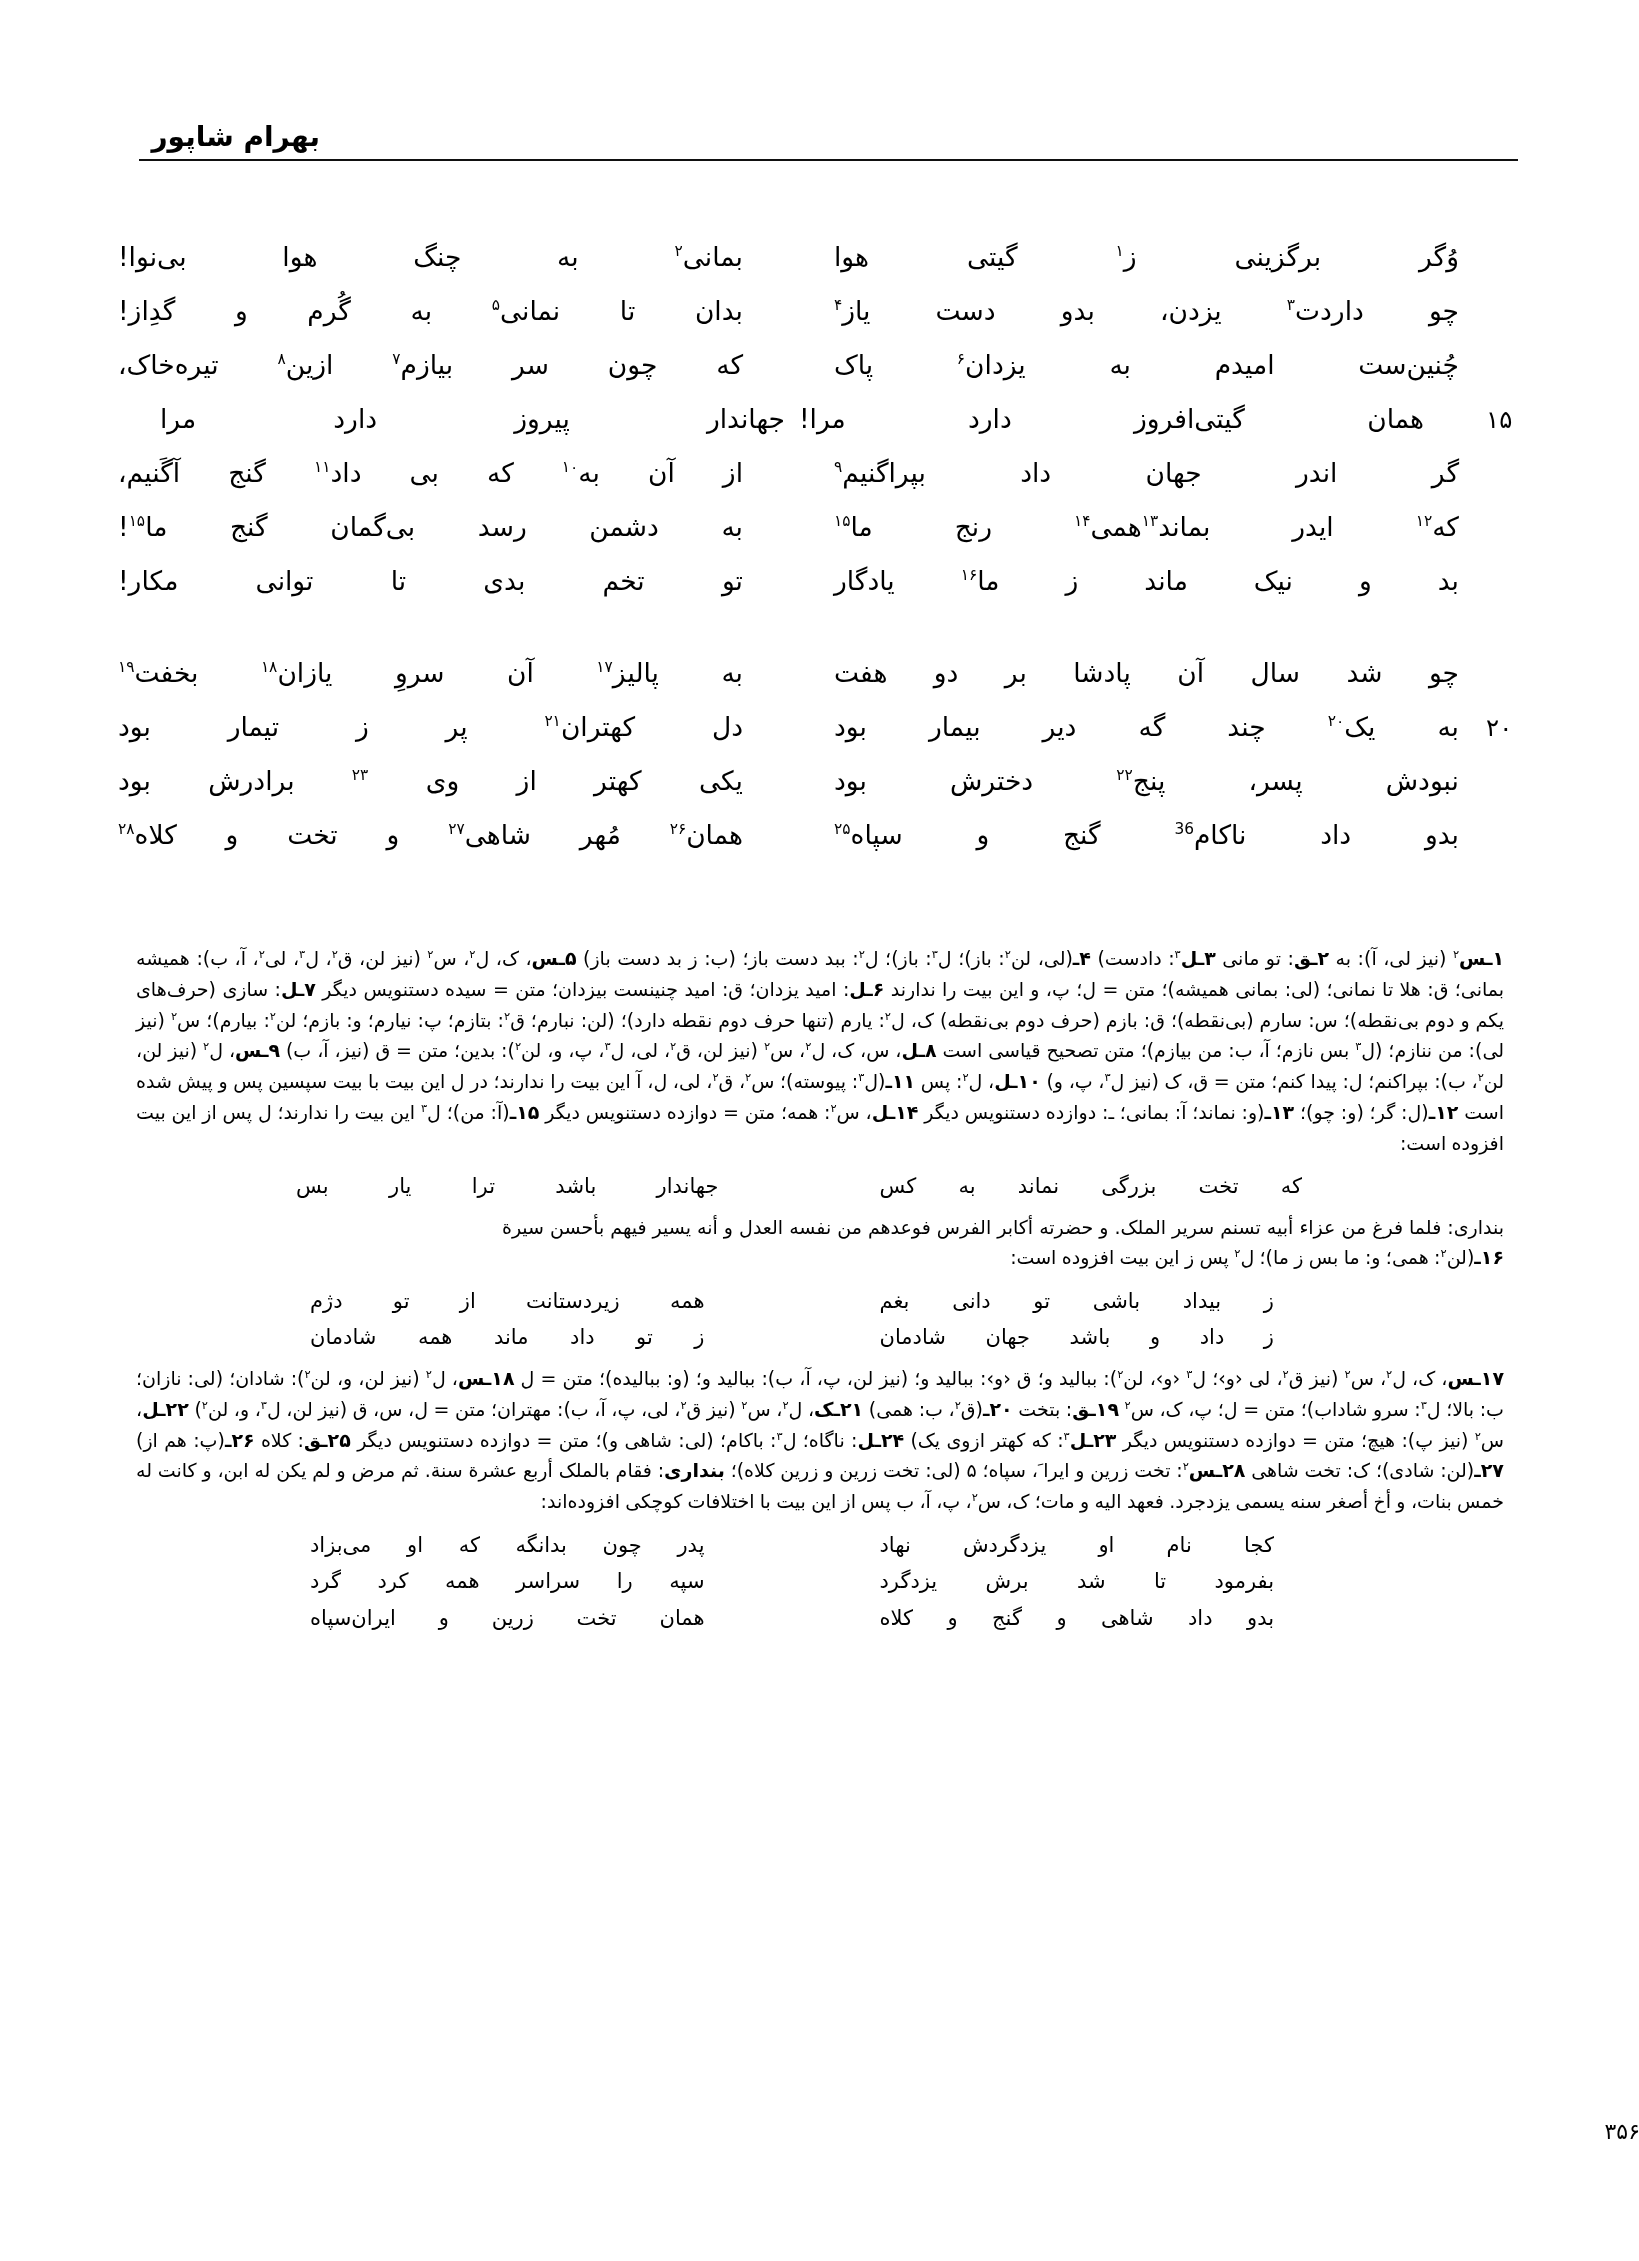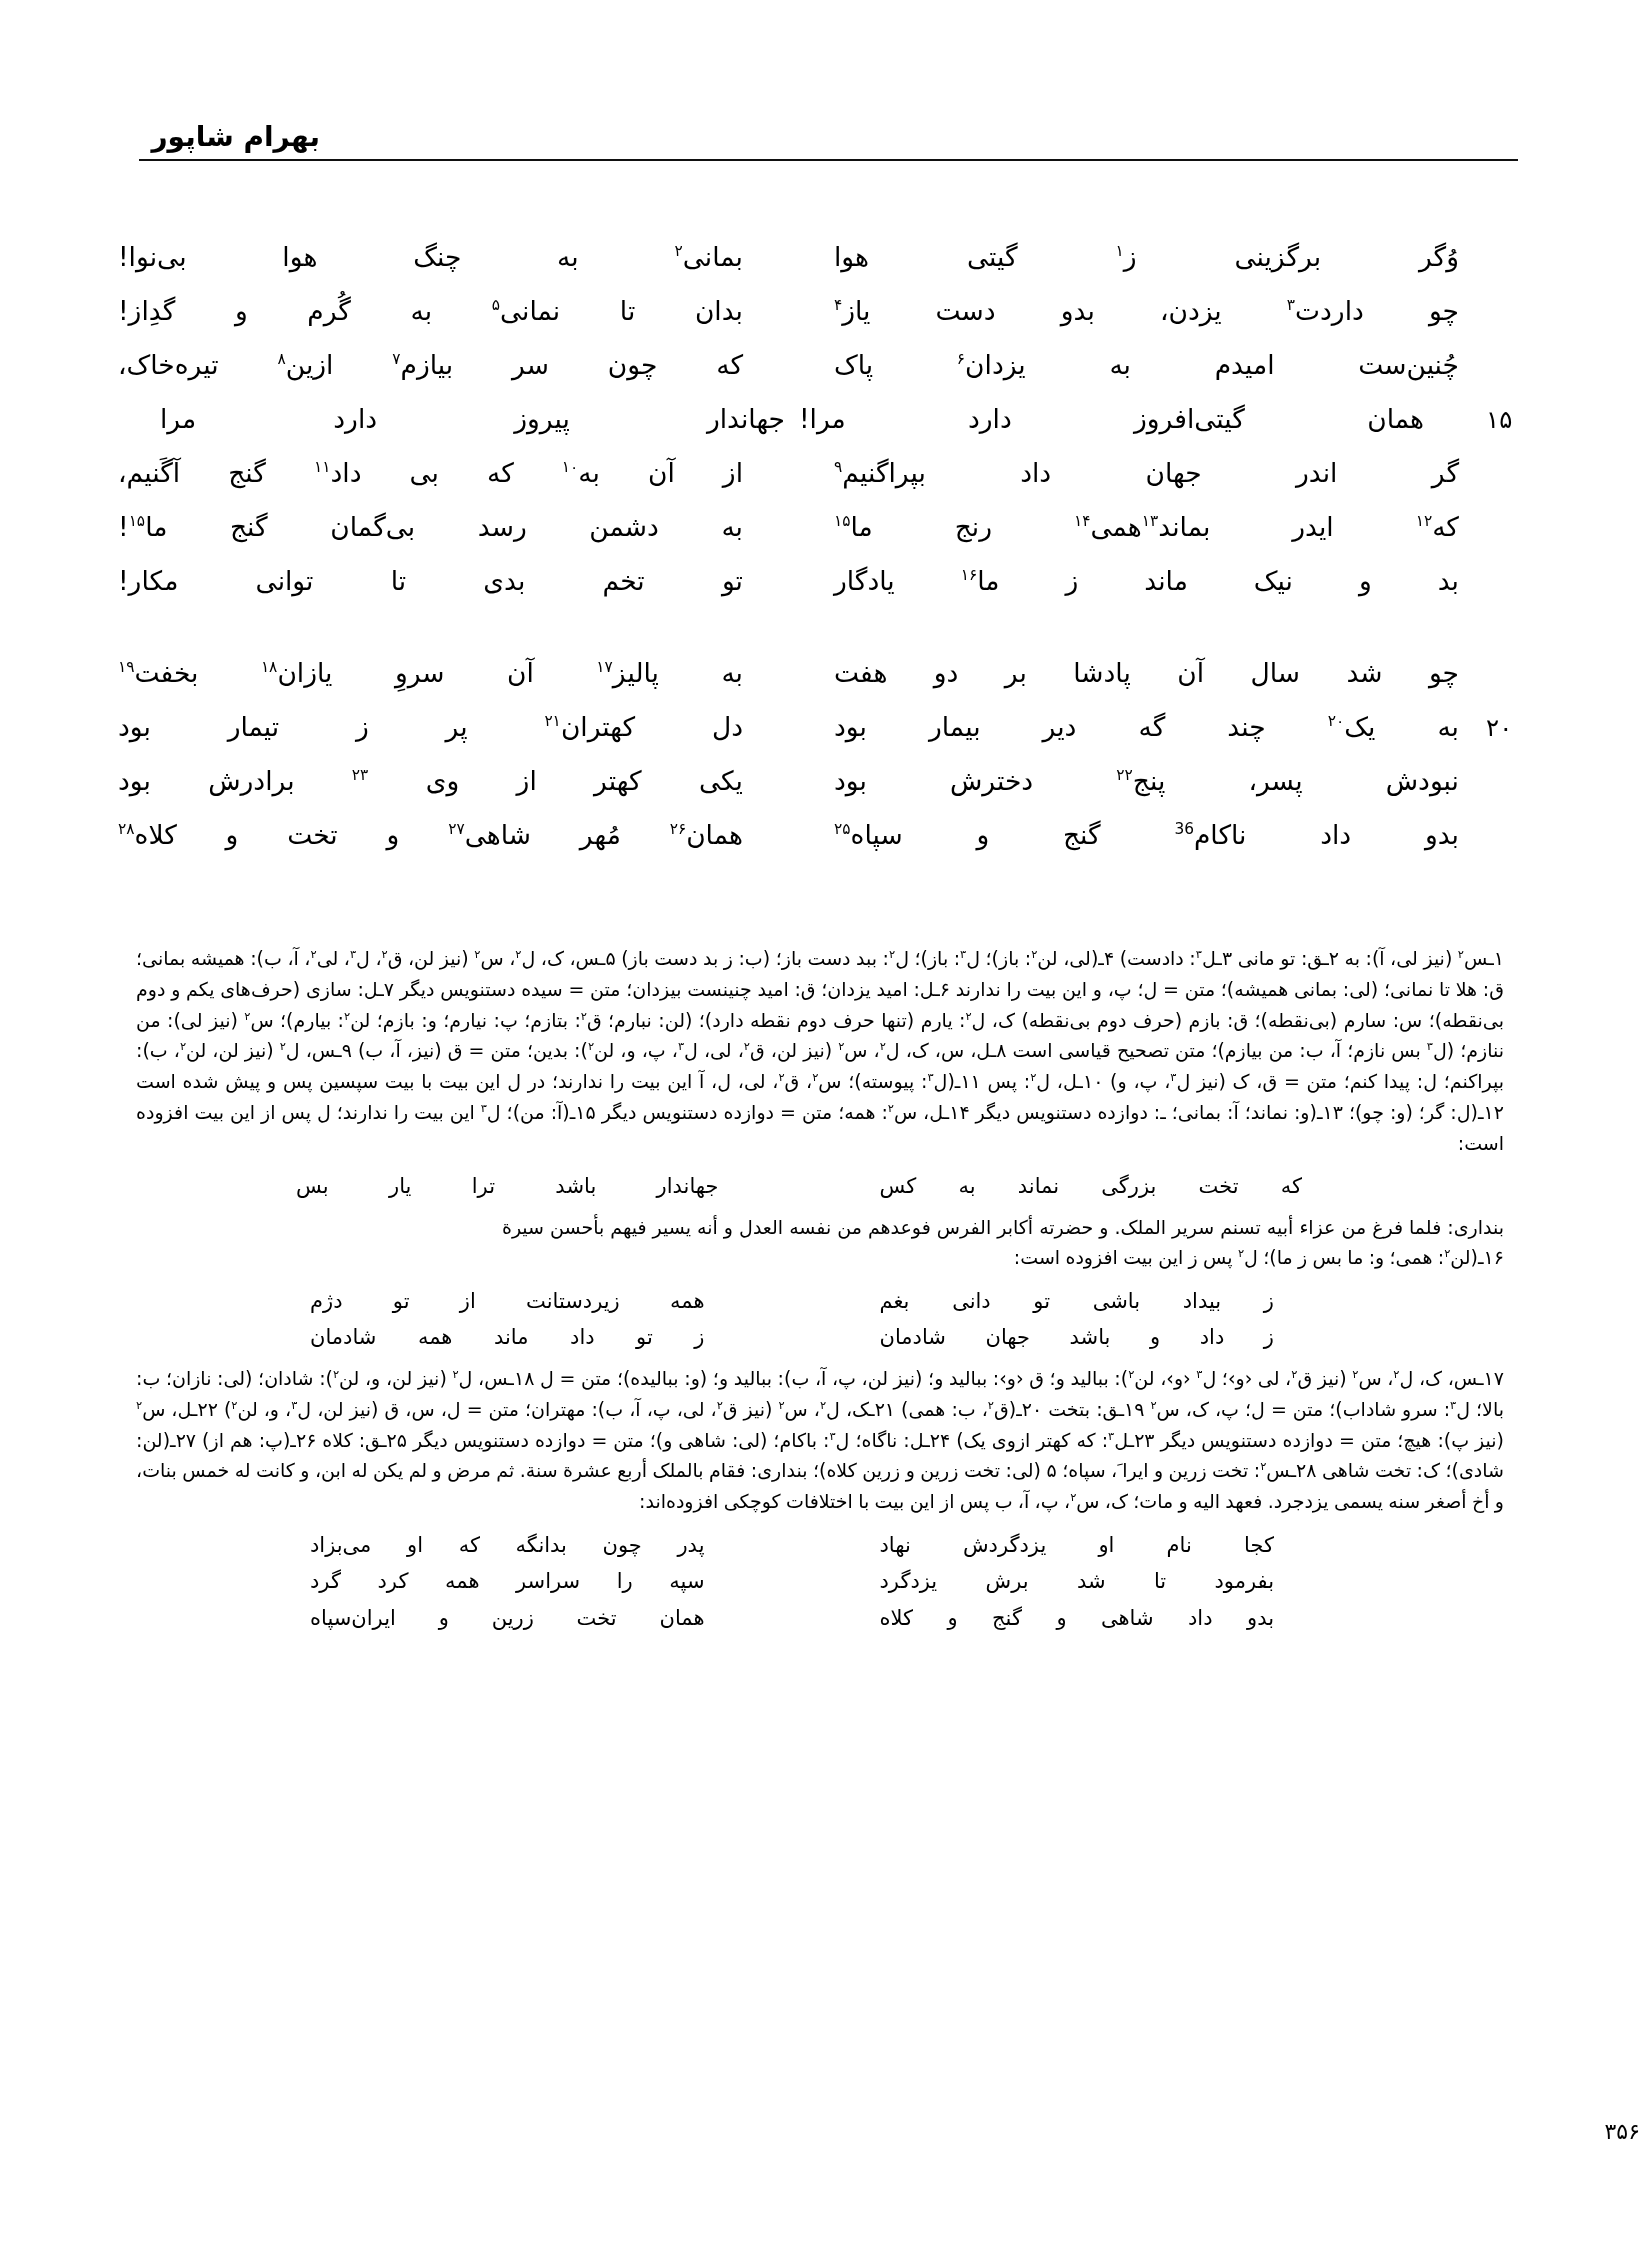--- a/index.html
+++ b/index.html
@@ -112,21 +112,21 @@
     text-align: justify;
     text-align-last: right;
     direction: rtl;
     word-spacing: -0.7px;
   }
   .appar-para sup {
     font-size: 0.6em;
     vertical-align: super;
     line-height: 0;
   }
-  .appar-para .bold { font-weight: 400; }
+  .appar-para .bold { font-weight: 700; }
 
   
   .ins-verse {
     margin: 9.7px 0 7px 0;
   }
   .ins-couplet {
     display: flex;
     flex-direction: row;
     font-size: 21px;
     line-height: 1.75;

